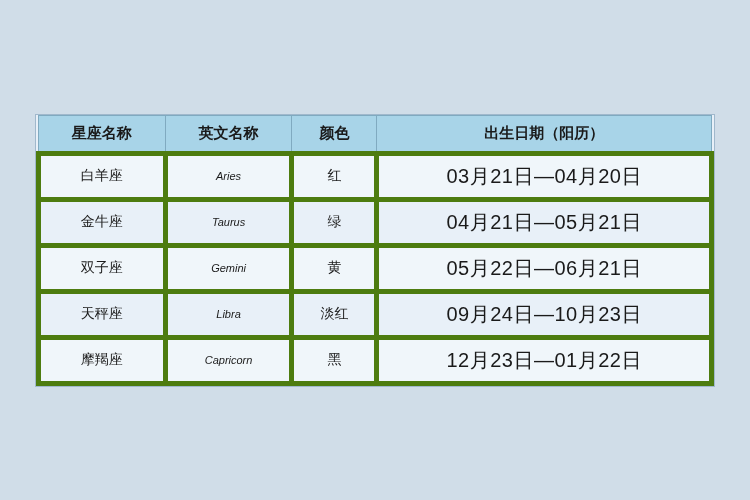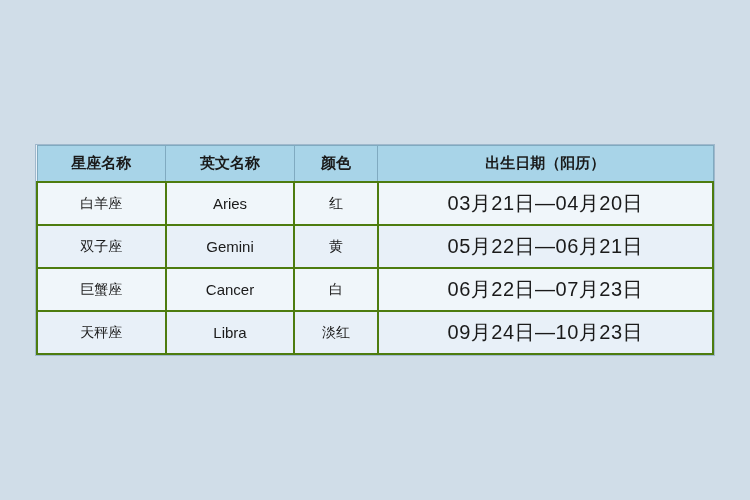--- a/index.html
+++ b/index.html
@@ -45,30 +45,31 @@
 
     tbody tr {
       background-color: #f0f6fa;
     }
 
     tbody tr:nth-child(even) {
       background-color: #e8f0f8;
     }
 
     tbody td {
-      border: 2px solid #4d7c0f;
+      border: 5px solid #4d7c0f;
       padding: 7px 12px;
       text-align: center;
       font-size: 14px;
       color: #1a1a1a;
     }
 
     td.english {
       font-family: Arial, sans-serif;
-      font-size: 15px;
+      font-size: 11px;
+      font-style: italic;
     }
 
     td.date {
       font-family: Arial, "SimSun", serif;
       font-size: 20px;
       letter-spacing: 0.5px;
     }
   </style>
 </head>
 <body>
@@ -84,32 +85,38 @@
       </tr>
     </thead>
     <tbody id="table-body">
     <tr>
           <td>白羊座</td>
           <td class="english">Aries</td>
           <td>红</td>
           <td class="date">03月21日—04月20日</td>
         </tr>
         <tr>
+          <td>金牛座</td>
+          <td class="english">Taurus</td>
+          <td>绿</td>
+          <td class="date">04月21日—05月21日</td>
+        </tr>
+        <tr>
           <td>双子座</td>
           <td class="english">Gemini</td>
           <td>黄</td>
           <td class="date">05月22日—06月21日</td>
-        </tr>
-        <tr>
-          <td>巨蟹座</td>
-          <td class="english">Cancer</td>
-          <td>白</td>
-          <td class="date">06月22日—07月23日</td>
         </tr>
         <tr>
           <td>天秤座</td>
           <td class="english">Libra</td>
           <td>淡红</td>
           <td class="date">09月24日—10月23日</td>
         </tr>
+        <tr>
+          <td>摩羯座</td>
+          <td class="english">Capricorn</td>
+          <td>黑</td>
+          <td class="date">12月23日—01月22日</td>
+        </tr>
       </tbody>
   </table>
 </div>
 
 </body></html>

